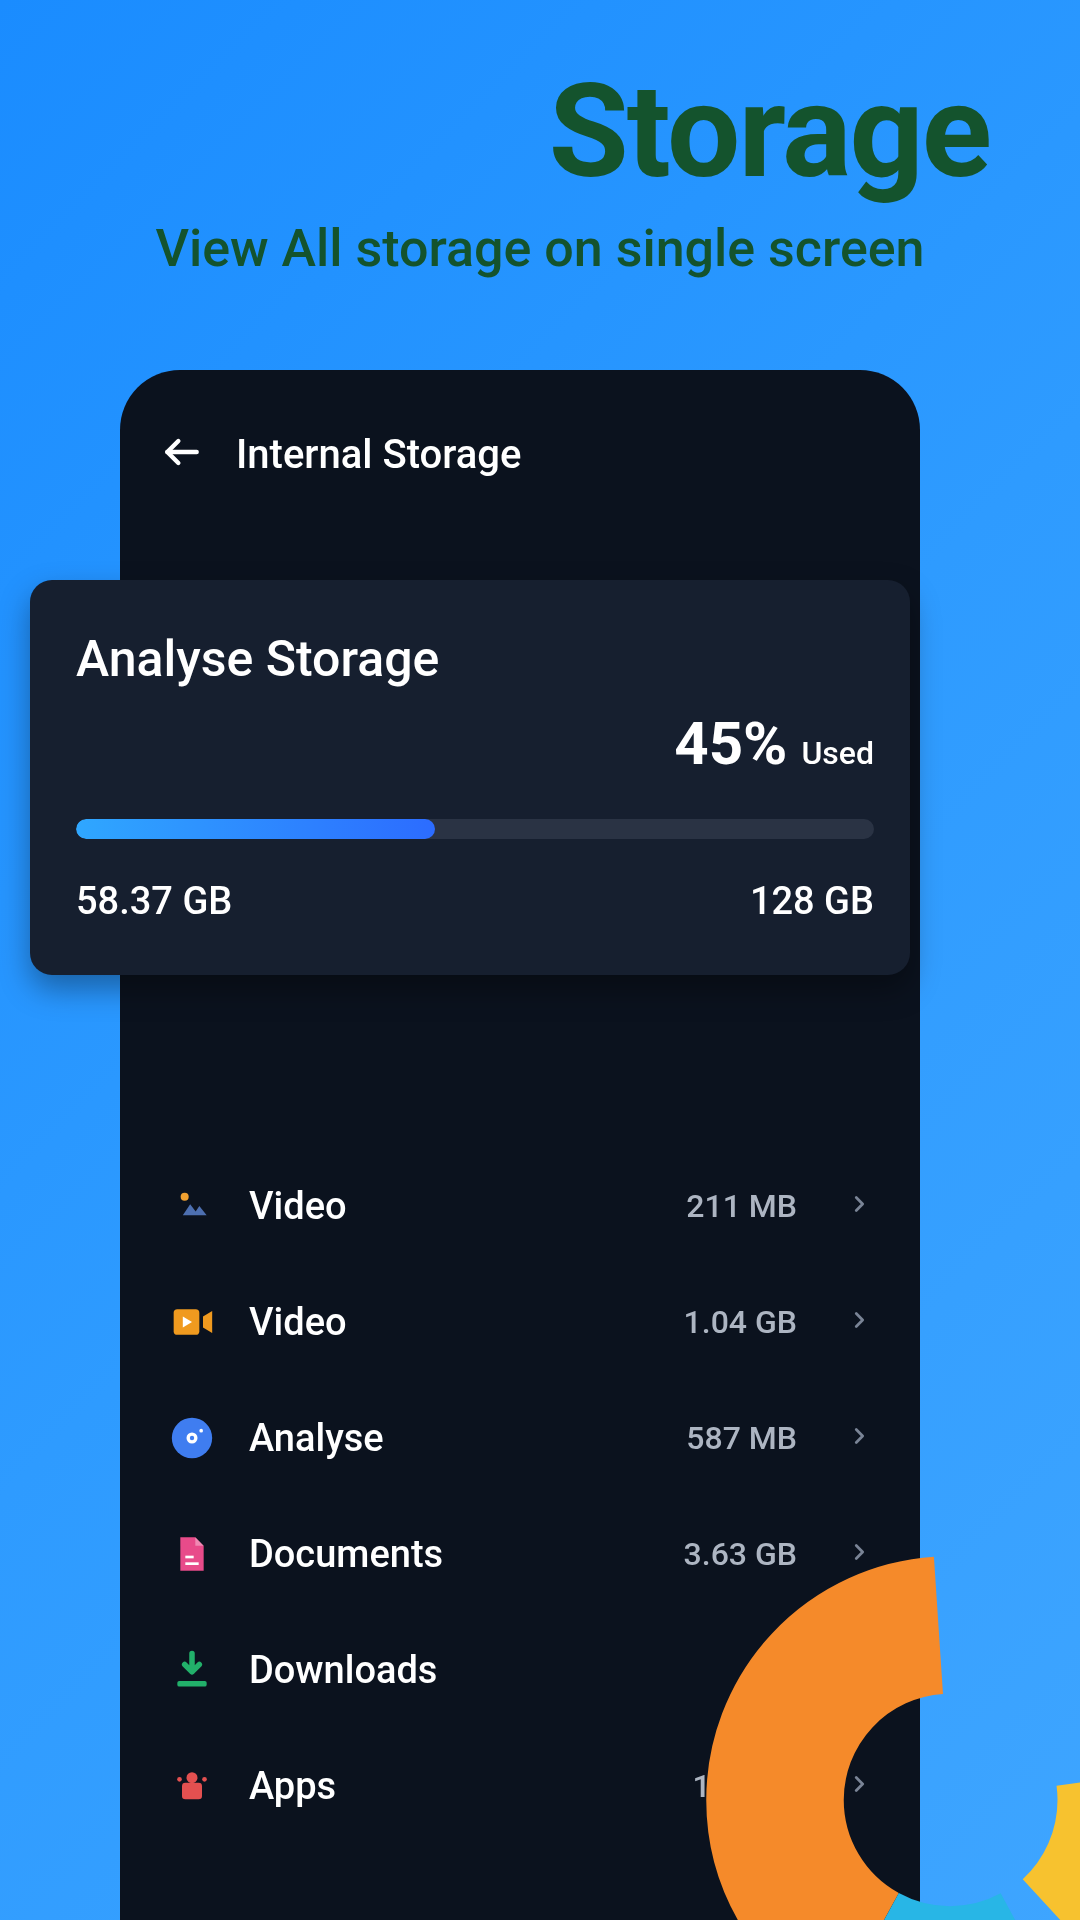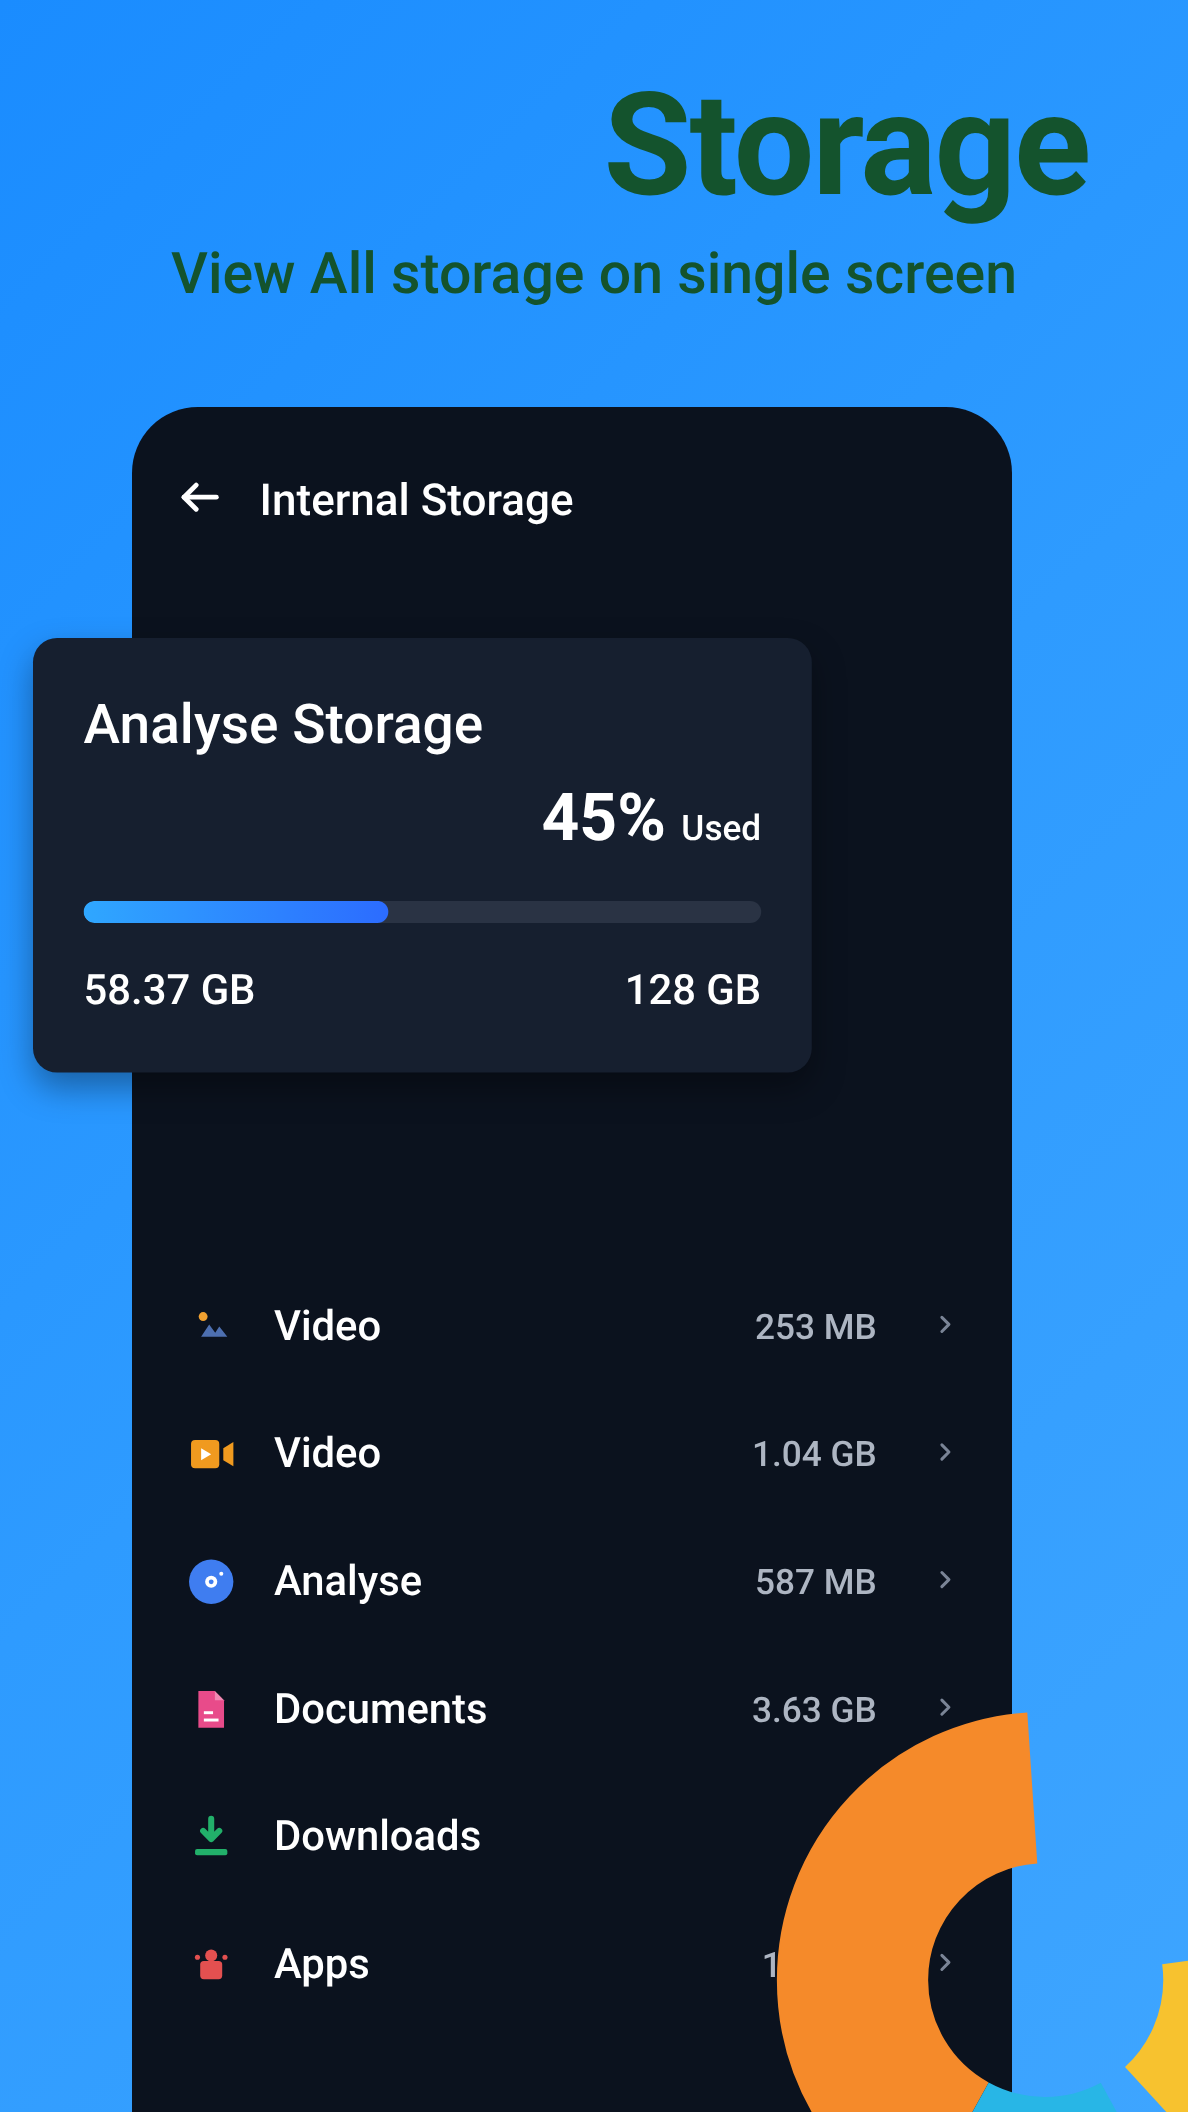--- a/index.html
+++ b/index.html
@@ -47,24 +47,24 @@
     .back-arrow { width: 44px; height: 44px; }
     .header-title {
       color: #fff;
       font-size: 40px;
       font-weight: 500;
     }
     .card {
       position: absolute;
       top: 580px;
       left: 30px;
-      width: 708px;
+      width: 880px;
       background: #161f2f;
       border-radius: 22px;
-      padding: 50px 46px 52px 46px;
+      padding: 50px 36px 52px 46px;
       box-shadow: 0 14px 30px rgba(0,0,0,0.35);
       z-index: 5;
     }
     .card-title {
       color: #fff;
       font-size: 50px;
       font-weight: 500;
     }
     .usage-row {
       display: flex;
@@ -166,21 +166,21 @@
 
   <div class="cat-list" id="cat-list">
       <div class="cat-item">
         <span class="cat-icon">
           <svg viewBox="0 0 24 24" width="44" height="44">
             <path fill="#4d6fb0" d="M7 17l4-6 3 4 2-3 4 5H3z"></path>
             <circle fill="#f0a030" cx="8" cy="7" r="2.2"></circle>
           </svg>
         </span>
         <span class="cat-label">Video</span>
-        <span class="cat-size">253 MB</span>
+        <span class="cat-size">211 MB</span>
         <span><svg class="chev" viewBox="0 0 24 24" fill="none" stroke="#7a8496" stroke-width="3" stroke-linecap="round" stroke-linejoin="round">
             <polyline points="9 5 16 12 9 19"></polyline>
           </svg></span>
       </div>
       <div class="cat-item">
         <span class="cat-icon">
           <svg viewBox="0 0 24 24" width="44" height="44">
             <rect fill="#f09a1f" x="2" y="5" width="14" height="14" rx="2"></rect>
             <path fill="#f09a1f" d="M18 9l5-3v12l-5-3z"></path>
             <path fill="#fff" d="M7 9l5 3-5 3z"></path>

